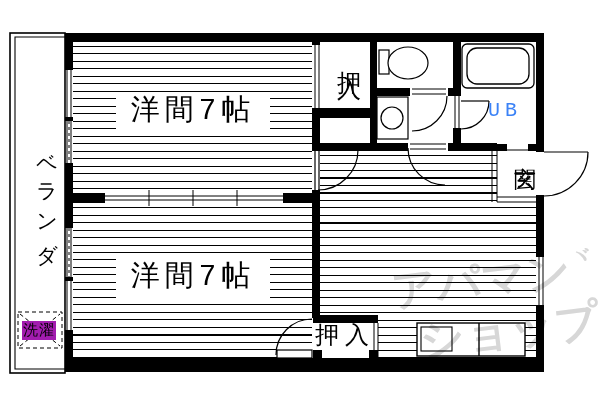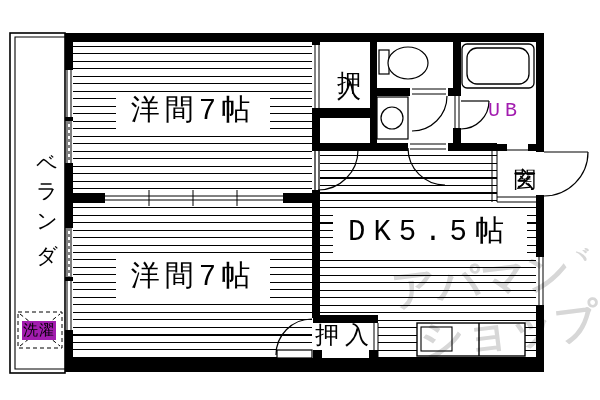--- a/index.html
+++ b/index.html
@@ -14,21 +14,21 @@
   .lbl{position:absolute;z-index:4;white-space:nowrap;}
   .boxed{background:#ffffff;text-align:center;}
   .vert{writing-mode:vertical-rl;text-orientation:upright;}
   #lbl-room-top{left:116px;top:92px;width:154px;height:40px;line-height:40px;font-size:29px;letter-spacing:5px;}
   #lbl-room-bottom{left:116px;top:258px;width:154px;height:40px;line-height:40px;font-size:29px;letter-spacing:5px;}
   #lbl-dk{left:333px;top:213px;width:194px;height:40px;line-height:40px;font-size:29px;letter-spacing:8px;}
   #lbl-closet-top{left:331px;top:52px;font-size:24px;letter-spacing:4px;}
   #lbl-closet-bottom{left:314px;top:322px;width:62px;height:30px;line-height:30px;font-size:24px;letter-spacing:6px;text-align:center;}
   #lbl-veranda{left:31px;top:139px;font-size:21px;letter-spacing:6px;}
   #lbl-genkan{left:508px;top:149px;font-size:22px;letter-spacing:3px;}
-  #lbl-ub{left:488px;top:99px;font-size:20px;letter-spacing:5px;color:#a21caf;}
+  #lbl-ub{left:488px;top:99px;font-size:20px;letter-spacing:5px;color:#3b82f6;}
   #lbl-laundry{left:22px;top:321px;font-size:15px;letter-spacing:1px;background:#a21caf;padding:0 1px;}
   .watermark{position:absolute;left:394px;top:242px;z-index:5;transform:rotate(-7deg);
              color:#d7d7d7;font-weight:bold;font-size:44px;line-height:53px;
              mix-blend-mode:multiply;}
   .wm-line2{margin-left:22px;}
   .wm-mark{font-size:20px;vertical-align:20px;margin-left:2px;letter-spacing:0;}
 </style>
 </head>
 <body>
 
@@ -157,21 +157,20 @@
     </g>
     <g stroke="#000" stroke-width="1" fill="none" stroke-dasharray="4 3">
       <rect x="18" y="312" width="44" height="36"></rect>
       <line x1="20" y1="314" x2="60" y2="346"></line>
       <line x1="20" y1="346" x2="60" y2="314"></line>
     </g>
   </svg>
 
   <div class="lbl boxed" id="lbl-room-top">洋間7帖</div>
   <div class="lbl boxed" id="lbl-room-bottom">洋間7帖</div>
-  <div class="lbl boxed" id="lbl-dk">DK5.5帖</div>
   <div class="lbl vert" id="lbl-closet-top">押入</div>
   <div class="lbl" id="lbl-closet-bottom">押入</div>
   <div class="lbl vert" id="lbl-veranda">ベランダ</div>
   <div class="lbl vert" id="lbl-genkan">玄関</div>
   <div class="lbl" id="lbl-ub">UB</div>
   <div class="lbl" id="lbl-laundry">洗濯</div>
 
   <div class="watermark">
     <div class="wm-line1"><span>アパマン</span><span class="wm-mark">ヾ</span></div>
     <div class="wm-line2">ショップ</div>

